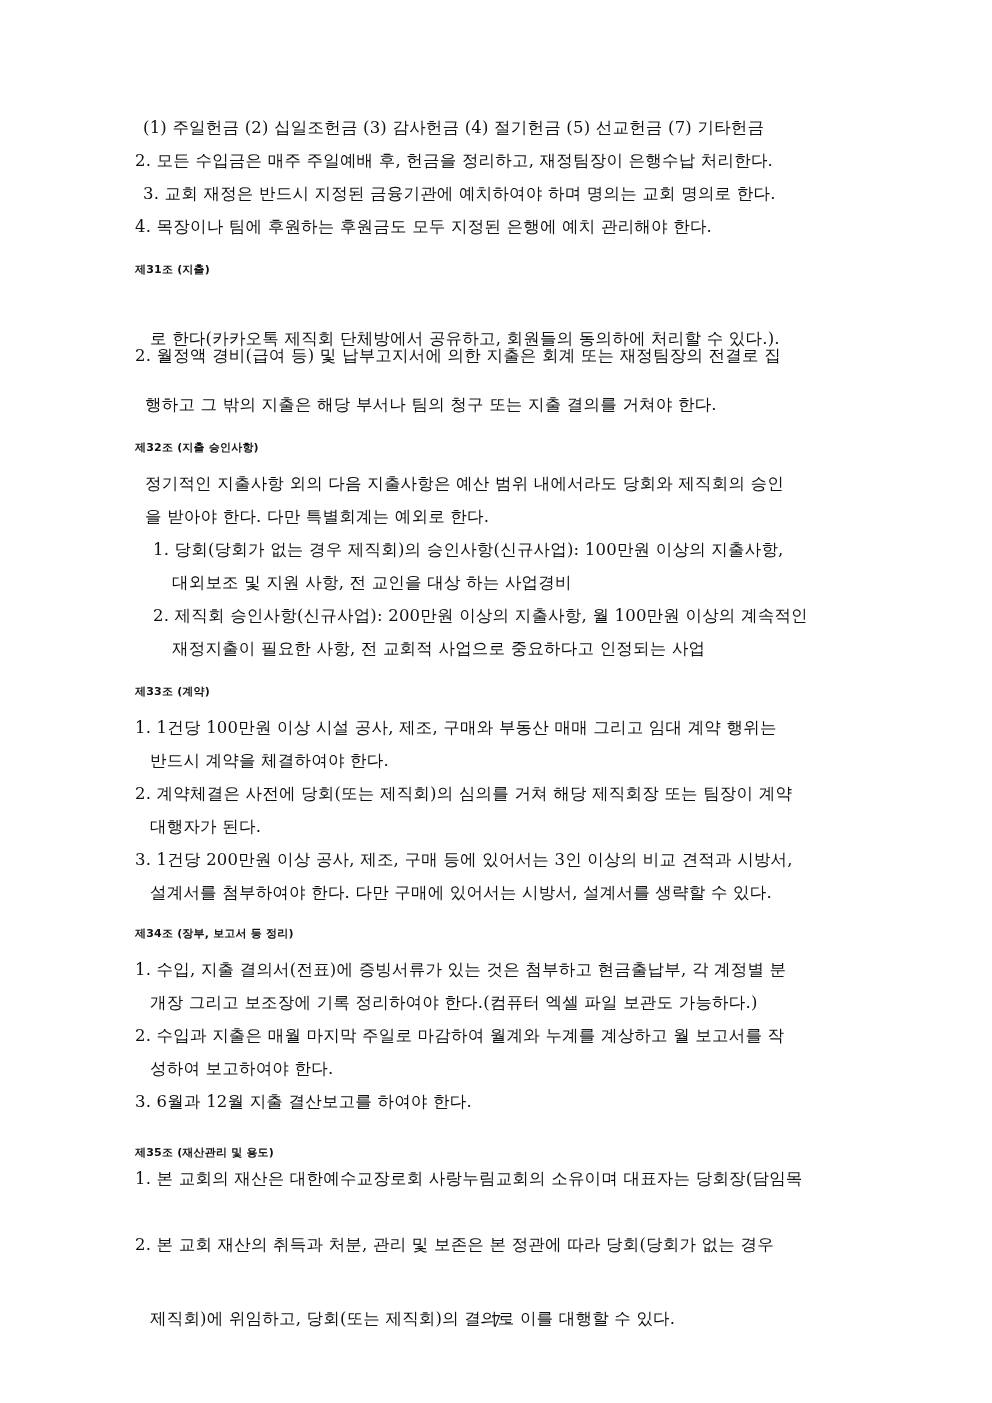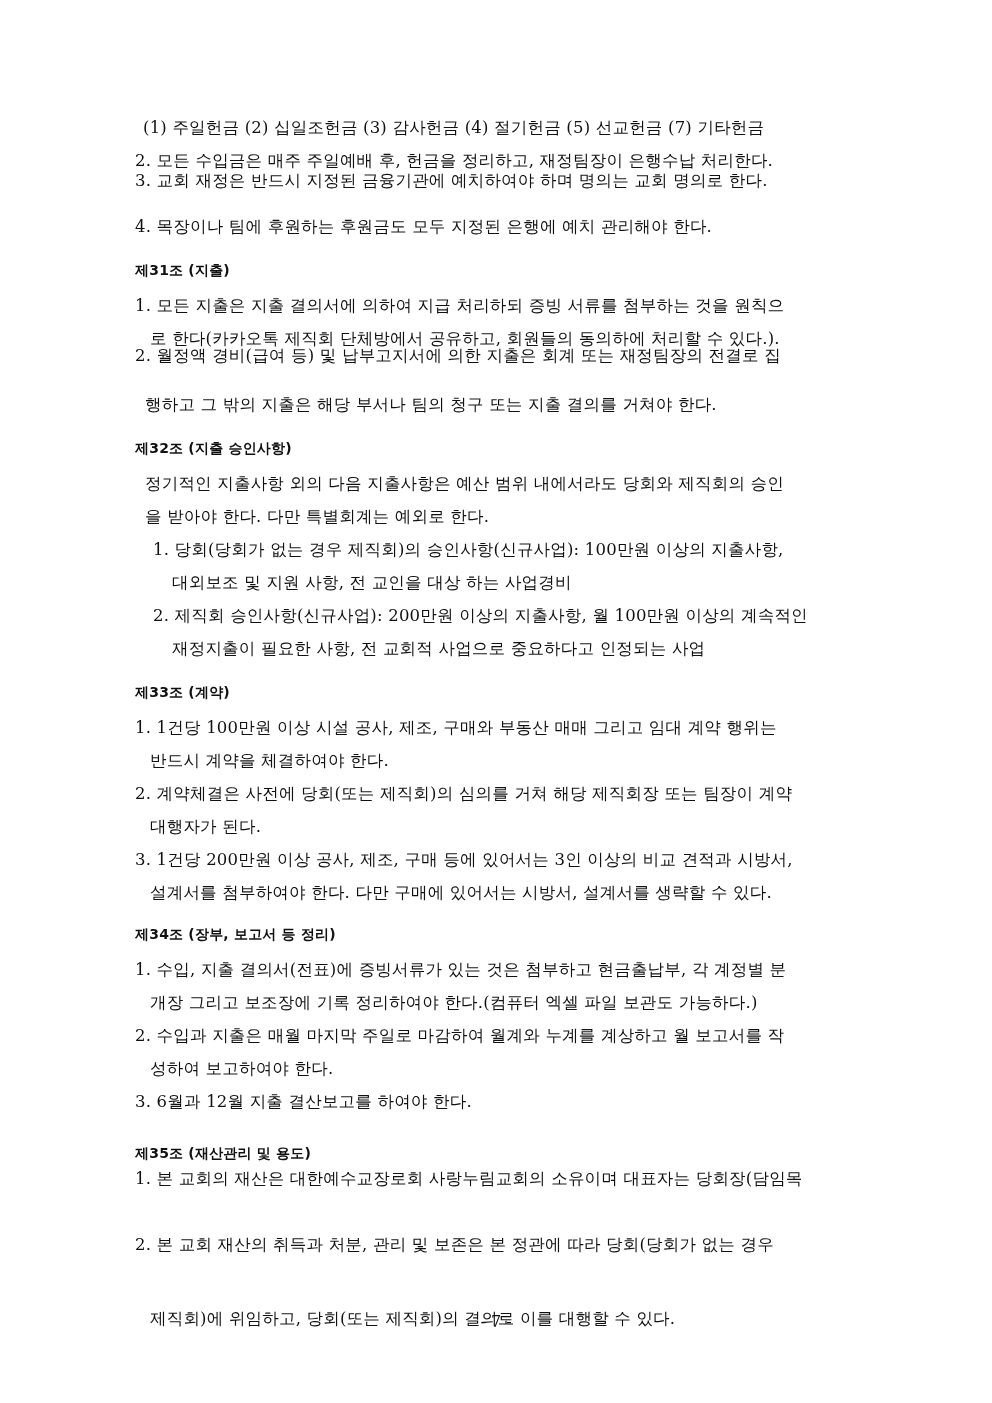--- a/index.html
+++ b/index.html
@@ -1,33 +1,32 @@
 <!DOCTYPE html>
 <html><head>
 <meta charset="utf-8">
 <style>
   html, body { margin:0; padding:0; background:#ffffff; }
   body { width:992px; height:1403px; position:relative; overflow:hidden;
          font-family: "DejaVu Serif", "Liberation Serif", serif; color:#111; }
   .page { position:absolute; left:0; top:0; width:992px; height:1403px; }
   .line { position:absolute; left:135px; font-size:16.5px; white-space:nowrap; letter-spacing:0.2px; }
-  .heading { font-weight:bold; font-family: "DejaVu Sans", "Liberation Sans", sans-serif; font-size:14px; }
+  .heading { font-weight:bold; font-family: "DejaVu Sans", "Liberation Sans", sans-serif; font-size:11px; }
   .pageno { position:absolute; left:0; width:992px; text-align:center; font-size:16px; }
 </style>
 </head>
 <body>
 
 <div class="page">
   <div class="line" style="top:117px;left:143px;">(1) 주일헌금  (2) 십일조헌금  (3) 감사헌금 (4) 절기헌금  (5) 선교헌금  (7) 기타헌금</div>
   <div class="line" style="top:150px;">2. 모든 수입금은 매주 주일예배 후, 헌금을 정리하고, 재정팀장이 은행수납 처리한다.</div>
-  <div class="line" style="top:170px;">3. 교회 재정은 반드시 지정된 금융기관에 예치하여야 하며 명의는 교회 명의로 한다.</div>
+  <div class="line" style="top:183px;margin-left:8px;">3. 교회 재정은 반드시 지정된 금융기관에 예치하여야 하며 명의는 교회 명의로 한다.</div>
   <div class="line" style="top:216px;">4. 목장이나 팀에 후원하는 후원금도 모두 지정된 은행에 예치 관리해야 한다.</div>
 
   <div class="line heading" style="top:262px;">제31조 (지출)</div>
-  <div class="line" style="top:295px;">1. 모든 지출은 지출 결의서에 의하여 지급 처리하되 증빙 서류를 첨부하는 것을 원칙으</div>
   <div class="line" style="top:328px;left:150px;">로 한다(카카오톡 제직회 단체방에서 공유하고, 회원들의 동의하에 처리할 수 있다.).</div>
   <div class="line" style="top:345px;">2. 월정액 경비(급여 등) 및 납부고지서에 의한 지출은 회계 또는 재정팀장의 전결로 집</div>
   <div class="line" style="top:394px;left:145px;">행하고 그 밖의 지출은 해당 부서나 팀의 청구 또는 지출 결의를 거쳐야 한다.</div>
 
   <div class="line heading" style="top:440px;">제32조 (지출 승인사항)</div>
   <div class="line" style="top:473px;left:145px;">정기적인 지출사항 외의 다음 지출사항은 예산 범위 내에서라도 당회와 제직회의 승인</div>
   <div class="line" style="top:506px;left:145px;">을 받아야 한다. 다만 특별회계는 예외로 한다.</div>
   <div class="line" style="top:539px;left:153px;">1. 당회(당회가 없는 경우 제직회)의 승인사항(신규사업): 100만원 이상의 지출사항,</div>
   <div class="line" style="top:572px;left:172px;">대외보조 및 지원 사항, 전 교인을 대상 하는 사업경비</div>
   <div class="line" style="top:605px;left:153px;">2. 제직회 승인사항(신규사업): 200만원 이상의 지출사항, 월 100만원 이상의 계속적인</div>

